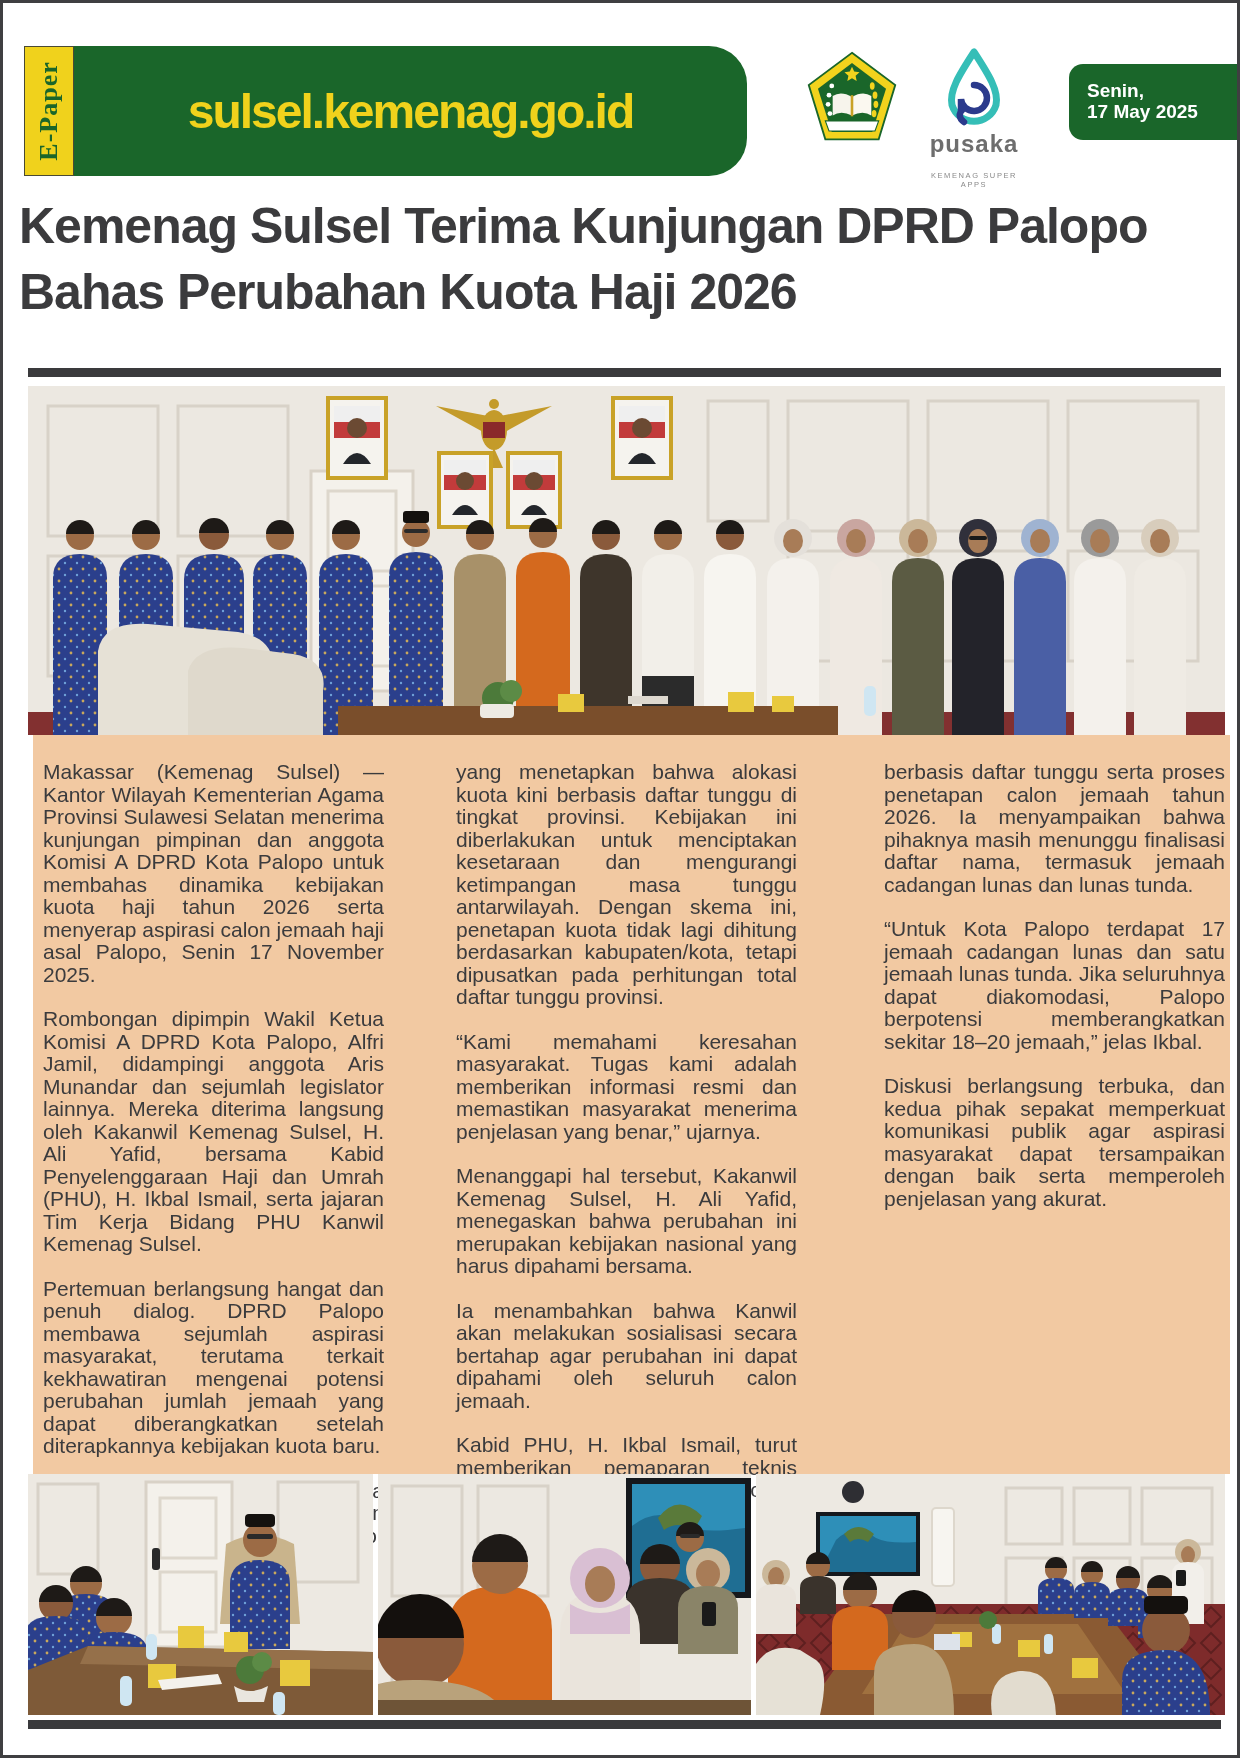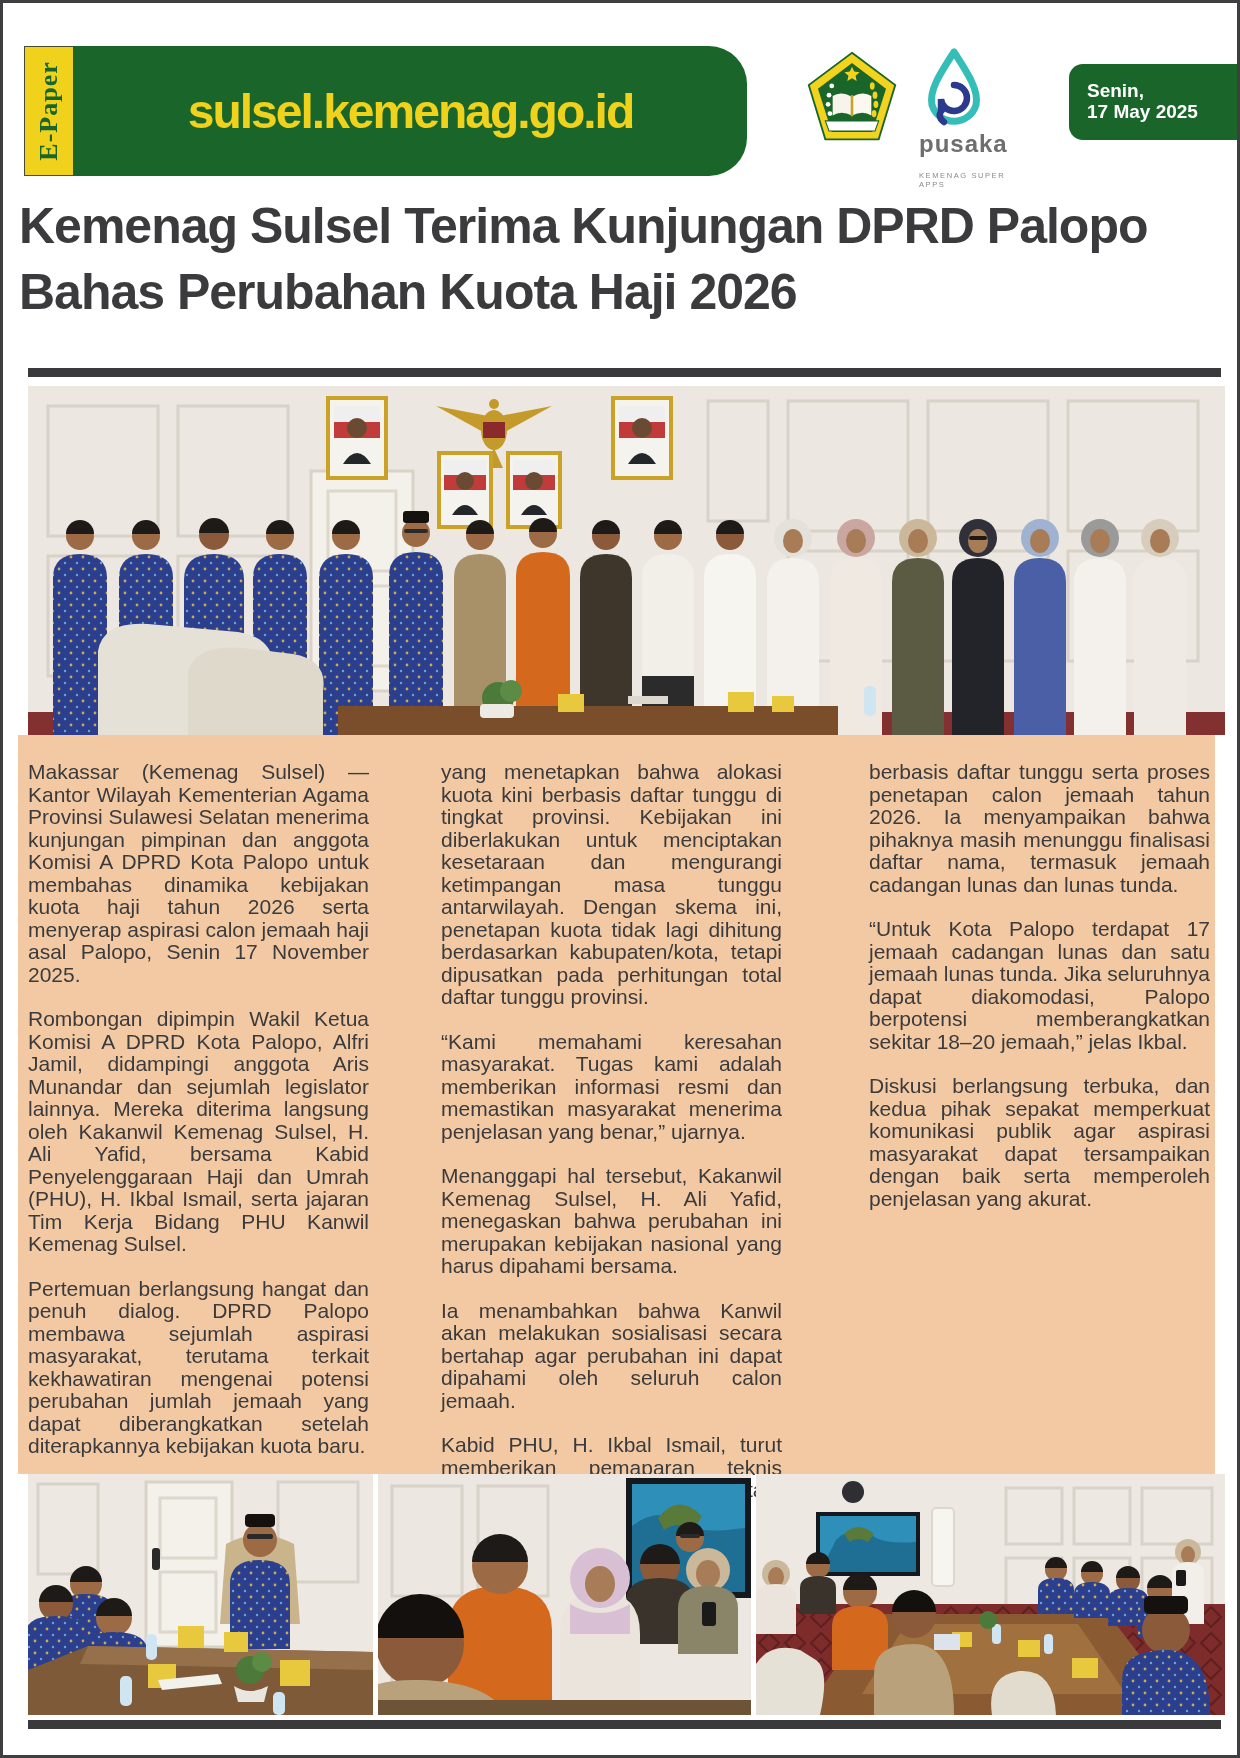--- a/index.html
+++ b/index.html
@@ -21,21 +21,21 @@
   }
   .site-banner{
     position:absolute;left:71px;top:43px;width:673px;height:130px;
     background:#1A662A;border-radius:0 38px 38px 0;
     display:flex;align-items:center;justify-content:center;
   }
   .site-banner span{
     color:#F0D21C;font-weight:700;font-size:48px;letter-spacing:-2px;
   }
   .kemenag-logo{position:absolute;left:803px;top:48px;}
-  .pusaka{position:absolute;left:916px;top:44px;width:110px;text-align:left;}
+  .pusaka{position:absolute;left:916px;top:44px;width:110px;text-align:center;}
   .pusaka .word{font-weight:700;font-size:24px;color:#6E6E6E;letter-spacing:1px;line-height:22px;}
   .pusaka .tag{font-size:7.5px;color:#8a8a8a;letter-spacing:1.6px;margin-top:16px;}
   .date-box{
     position:absolute;left:1031px;top:61px;width:200px;height:76px;
     background:#1A662A;border-radius:14px;color:#ffffff;
     padding:16px 8px 0 18px;box-sizing:border-box;margin-left:35px;
   }
   .date-box div{font-weight:700;font-size:19px;line-height:21px;}
   
   .headline{
@@ -48,21 +48,21 @@
   .rule-bottom{top:1717px;}
   
   .main-photo{position:absolute;left:25px;top:383px;width:1197px;height:349px;}
   .photo-row{position:absolute;left:25px;top:1471px;width:1197px;height:241px;}
   .photo-row svg{position:absolute;top:0;height:241px;}
   .bp1{left:0;}
   .bp2{left:350px;}
   .bp3{left:728px;}
   
   .article-body{
-    position:absolute;left:15px;top:732px;width:1197px;height:739px;
+    position:absolute;left:30px;top:732px;width:1197px;height:739px;
     background:#F2C9A2;
   }
   .col{
     position:absolute;top:26px;width:341px;
     font-size:21px;line-height:22.5px;color:#3B3B3D;
     text-align:justify;
   }
   .col p{margin:0 0 22px 0;}
   .c1{left:10px;}
   .c2{left:423px;}

